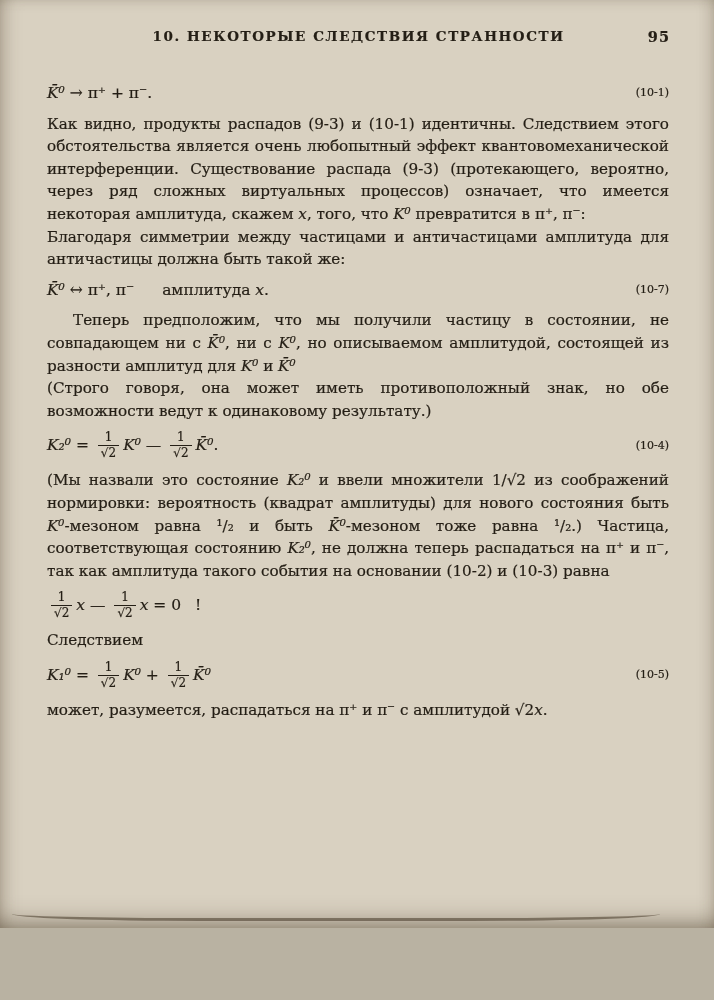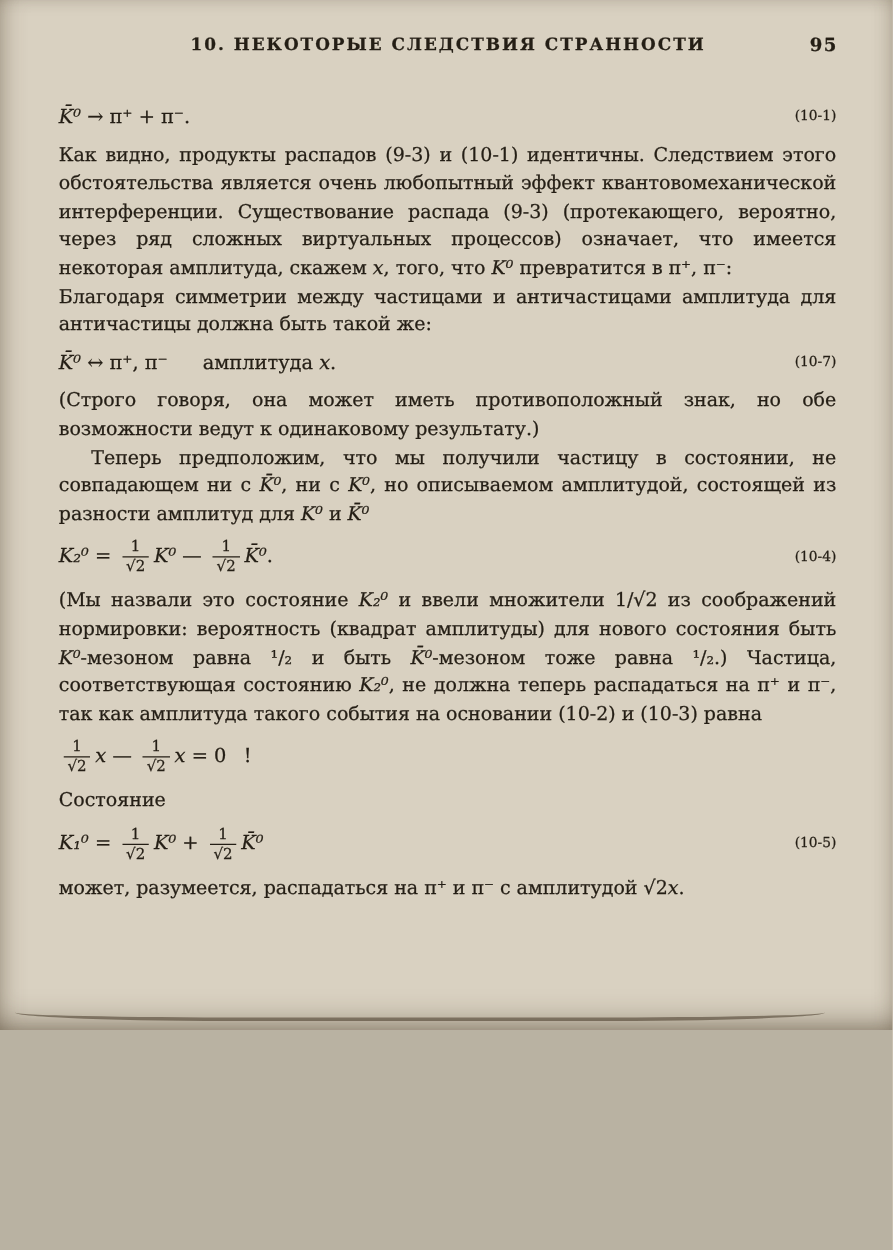--- a/index.html
+++ b/index.html
@@ -2,21 +2,21 @@
 <html lang="ru" style="--paper: #d9d1c1; --ink: #241e15;"><head>
 <meta charset="utf-8">
 <style>
   * { box-sizing: border-box; }
   html, body { margin: 0; padding: 0; }
   body { width: 714px; height: 1000px; background: #b9b2a2; }
 
   .page {
     position: relative;
     width: 714px;
-    height: 824px;
+    height: 928px;
     background: var(--paper, #d9d1c1);
     color: var(--ink, #241e15);
     font-family: "DejaVu Serif", "Liberation Serif", serif;
     overflow: hidden;
     -webkit-text-stroke: 0.2px;
   }
   
   .page::after {
     content: "";
     position: absolute;
@@ -105,38 +105,38 @@
 <div class="page">
   <div class="running-header">
     <span class="rh-title">10. НЕКОТОРЫЕ СЛЕДСТВИЯ СТРАННОСТИ</span>
     <span class="rh-page">95</span>
   </div>
   <div class="content">
       <div class="eq"><i>K̄⁰</i><span> → π⁺ + π⁻.</span><span class="eq-num">(10-1)</span></div>
       <p class="para"><span>Как видно, продукты распадов (9-3) и (10-1) идентичны. Следствием этого обстоятельства является очень любопытный эффект квантовомеханической интерференции. Существование распада (9-3) (протекающего, вероятно, через ряд сложных виртуальных процессов) означает, что имеется некоторая амплитуда, скажем </span><i>x</i><span>, того, что </span><i>K⁰</i><span> превратится в π⁺, π⁻:</span></p>
       <p class="para"><span>Благодаря симметрии между частицами и античастицами амплитуда для античастицы должна быть такой же:</span></p>
       <div class="eq"><i>K̄⁰</i><span> ↔ π⁺, π⁻</span><span class="gap" style="width: 1.8em;"></span><span>амплитуда </span><i>x</i><span>.</span><span class="eq-num">(10-7)</span></div>
+      <p class="para indent"><span>Теперь предположим, что мы получили частицу в состоянии, не совпадающем ни с </span><i>K̄⁰</i><span>, ни с </span><i>K⁰</i><span>, но описываемом амплитудой, состоящей из разности амплитуд для </span><i>K⁰</i><span> и </span><i>K̄⁰</i></p>
       <p class="para"><span>(Строго говоря, она может иметь противоположный знак, но обе возможности ведут к одинаковому результату.)</span></p>
-      <p class="para indent"><span>Теперь предположим, что мы получили частицу в состоянии, не совпадающем ни с </span><i>K̄⁰</i><span>, ни с </span><i>K⁰</i><span>, но описываемом амплитудой, состоящей из разности амплитуд для </span><i>K⁰</i><span> и </span><i>K̄⁰</i></p>
       <div class="eq"><i>K₂⁰</i><span> = </span><span class="frac">
           <span class="fn">1</span>
           <span class="fd">√2</span>
         </span><i>K⁰</i><span> — </span><span class="frac">
           <span class="fn">1</span>
           <span class="fd">√2</span>
         </span><i>K̄⁰</i><span>.</span><span class="eq-num">(10-4)</span></div>
       <p class="para"><span>(Мы назвали это состояние </span><i>K₂⁰</i><span> и ввели множители 1/√2 из соображений нормировки: вероятность (квадрат амплитуды) для нового состояния быть </span><i>K⁰</i><span>-мезоном равна ¹/₂ и быть </span><i>K̄⁰</i><span>-мезоном тоже равна ¹/₂.) Частица, соответствующая состоянию </span><i>K₂⁰</i><span>, не должна теперь распадаться на π⁺ и π⁻, так как амплитуда такого события на основании (10-2) и (10-3) равна</span></p>
       <div class="eq"><span class="frac">
           <span class="fn">1</span>
           <span class="fd">√2</span>
         </span><i>x</i><span> — </span><span class="frac">
           <span class="fn">1</span>
           <span class="fd">√2</span>
         </span><i>x</i><span> = 0</span><span class="gap" style="width: 0.9em;"></span><span>!</span></div>
-      <p class="para"><span>Состояние</span></p>
+      <p class="para"><span>Следствием</span></p>
       <div class="eq"><i>K₁⁰</i><span> = </span><span class="frac">
           <span class="fn">1</span>
           <span class="fd">√2</span>
         </span><i>K⁰</i><span> + </span><span class="frac">
           <span class="fn">1</span>
           <span class="fd">√2</span>
         </span><i>K̄⁰</i><span class="eq-num">(10-5)</span></div>
       <p class="para"><span>может, разумеется, распадаться на π⁺ и π⁻ с амплитудой √2</span><i>x</i><span>.</span></p>
     </div>
   <div class="scan-edge"></div>

